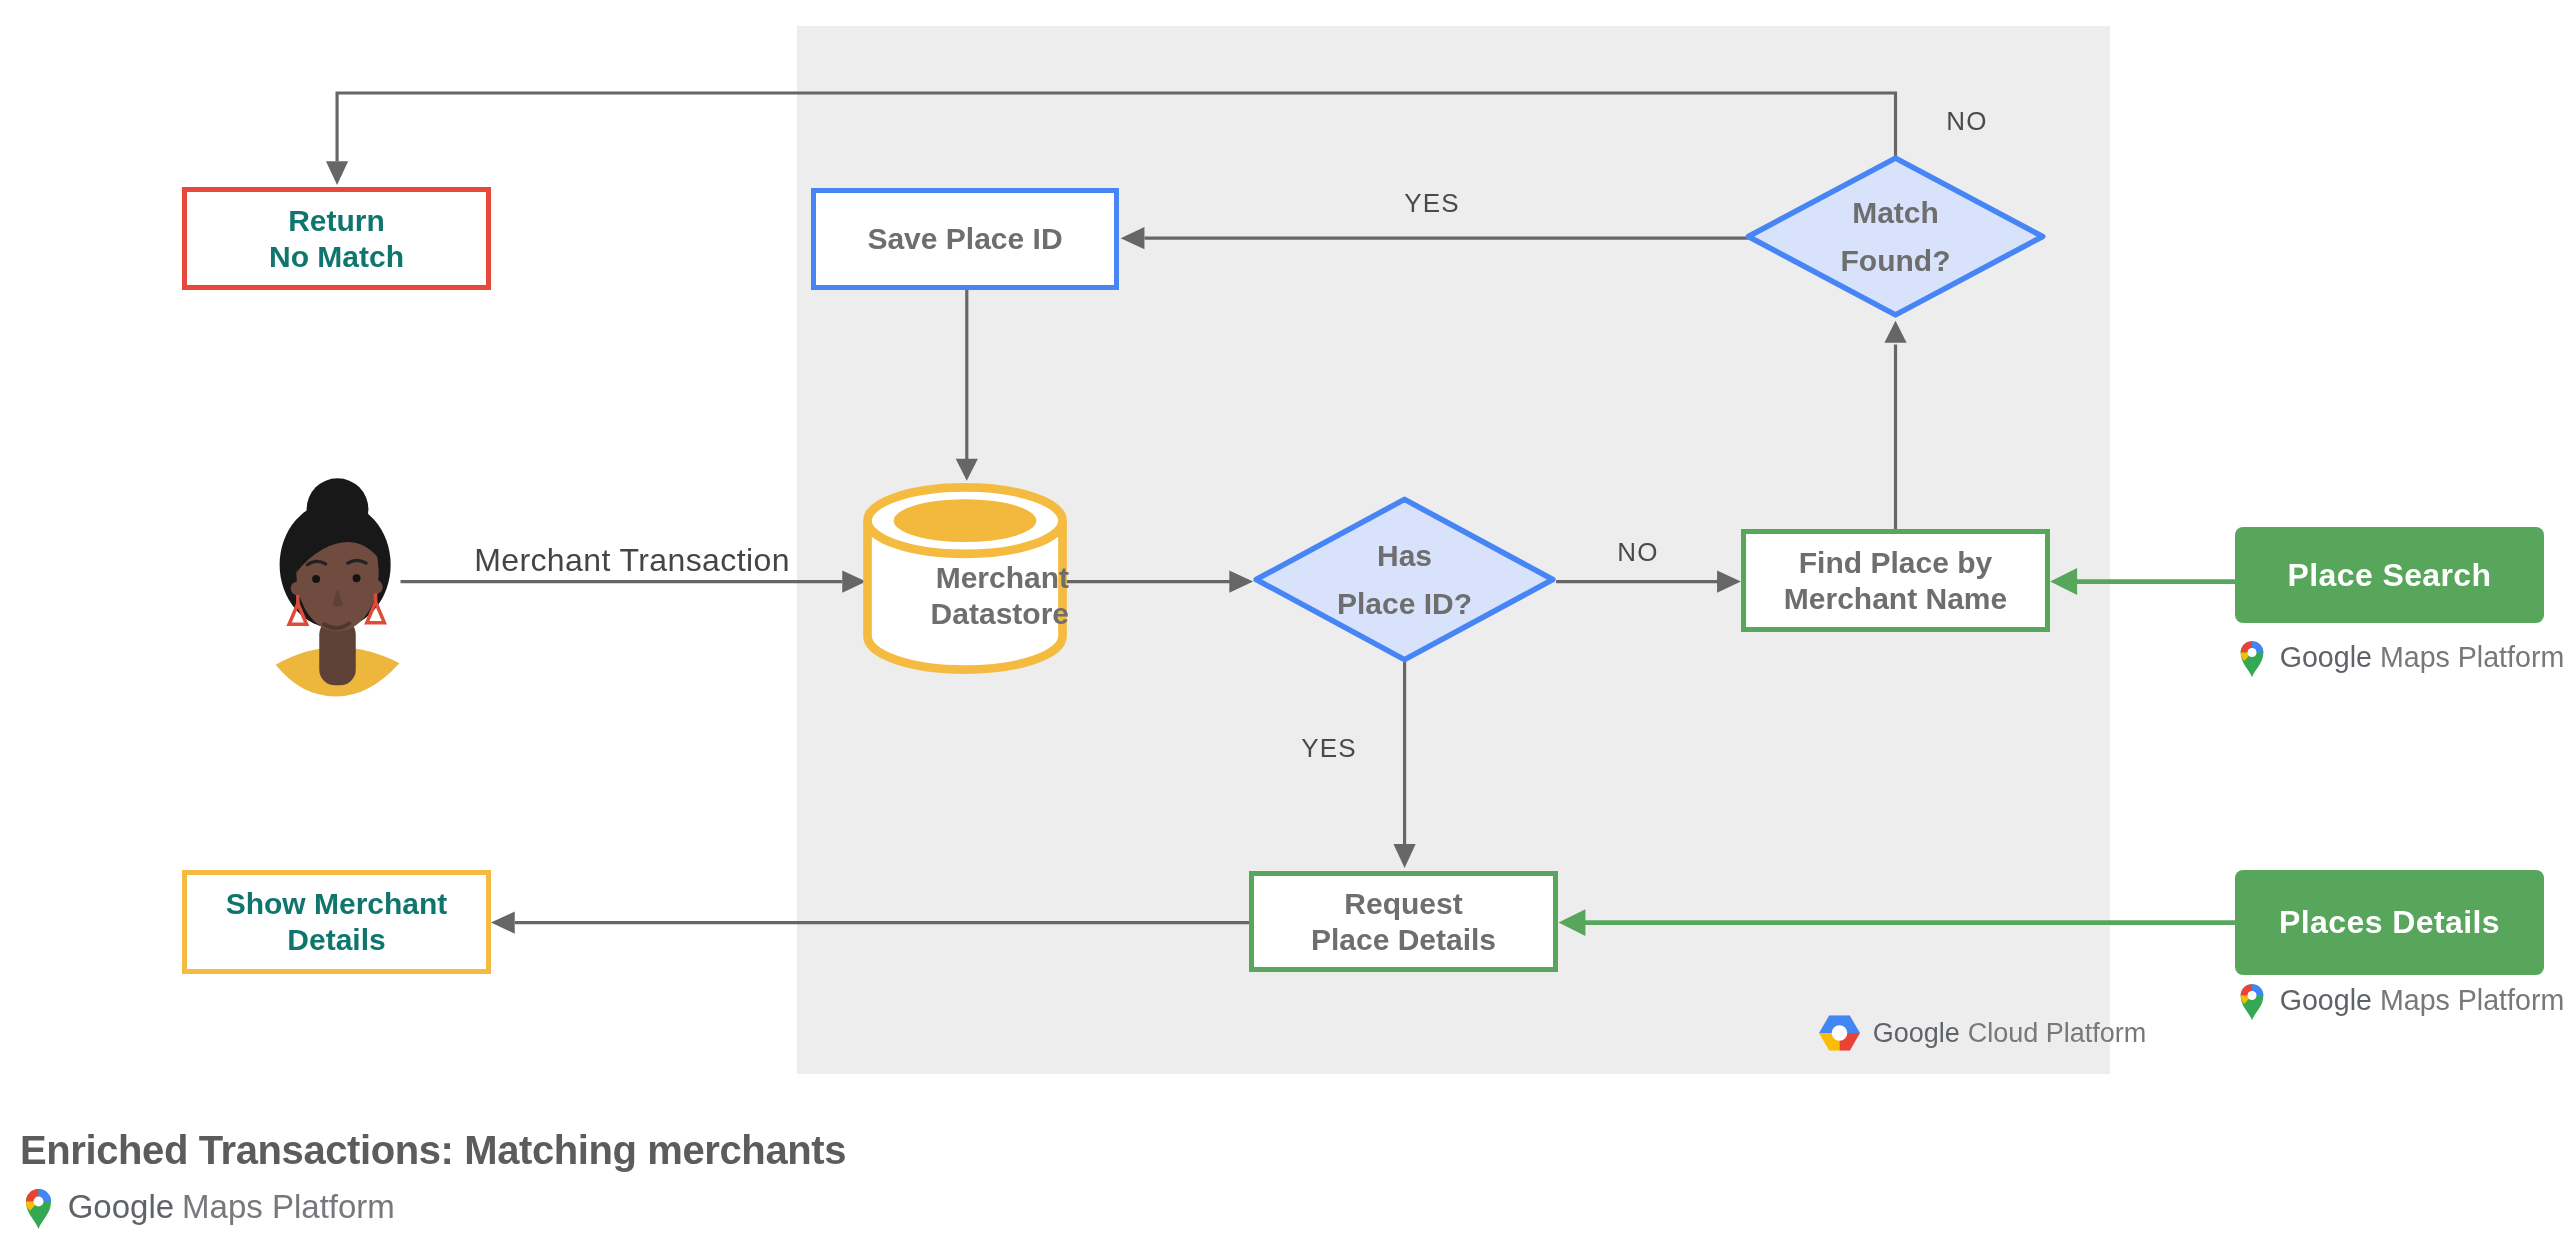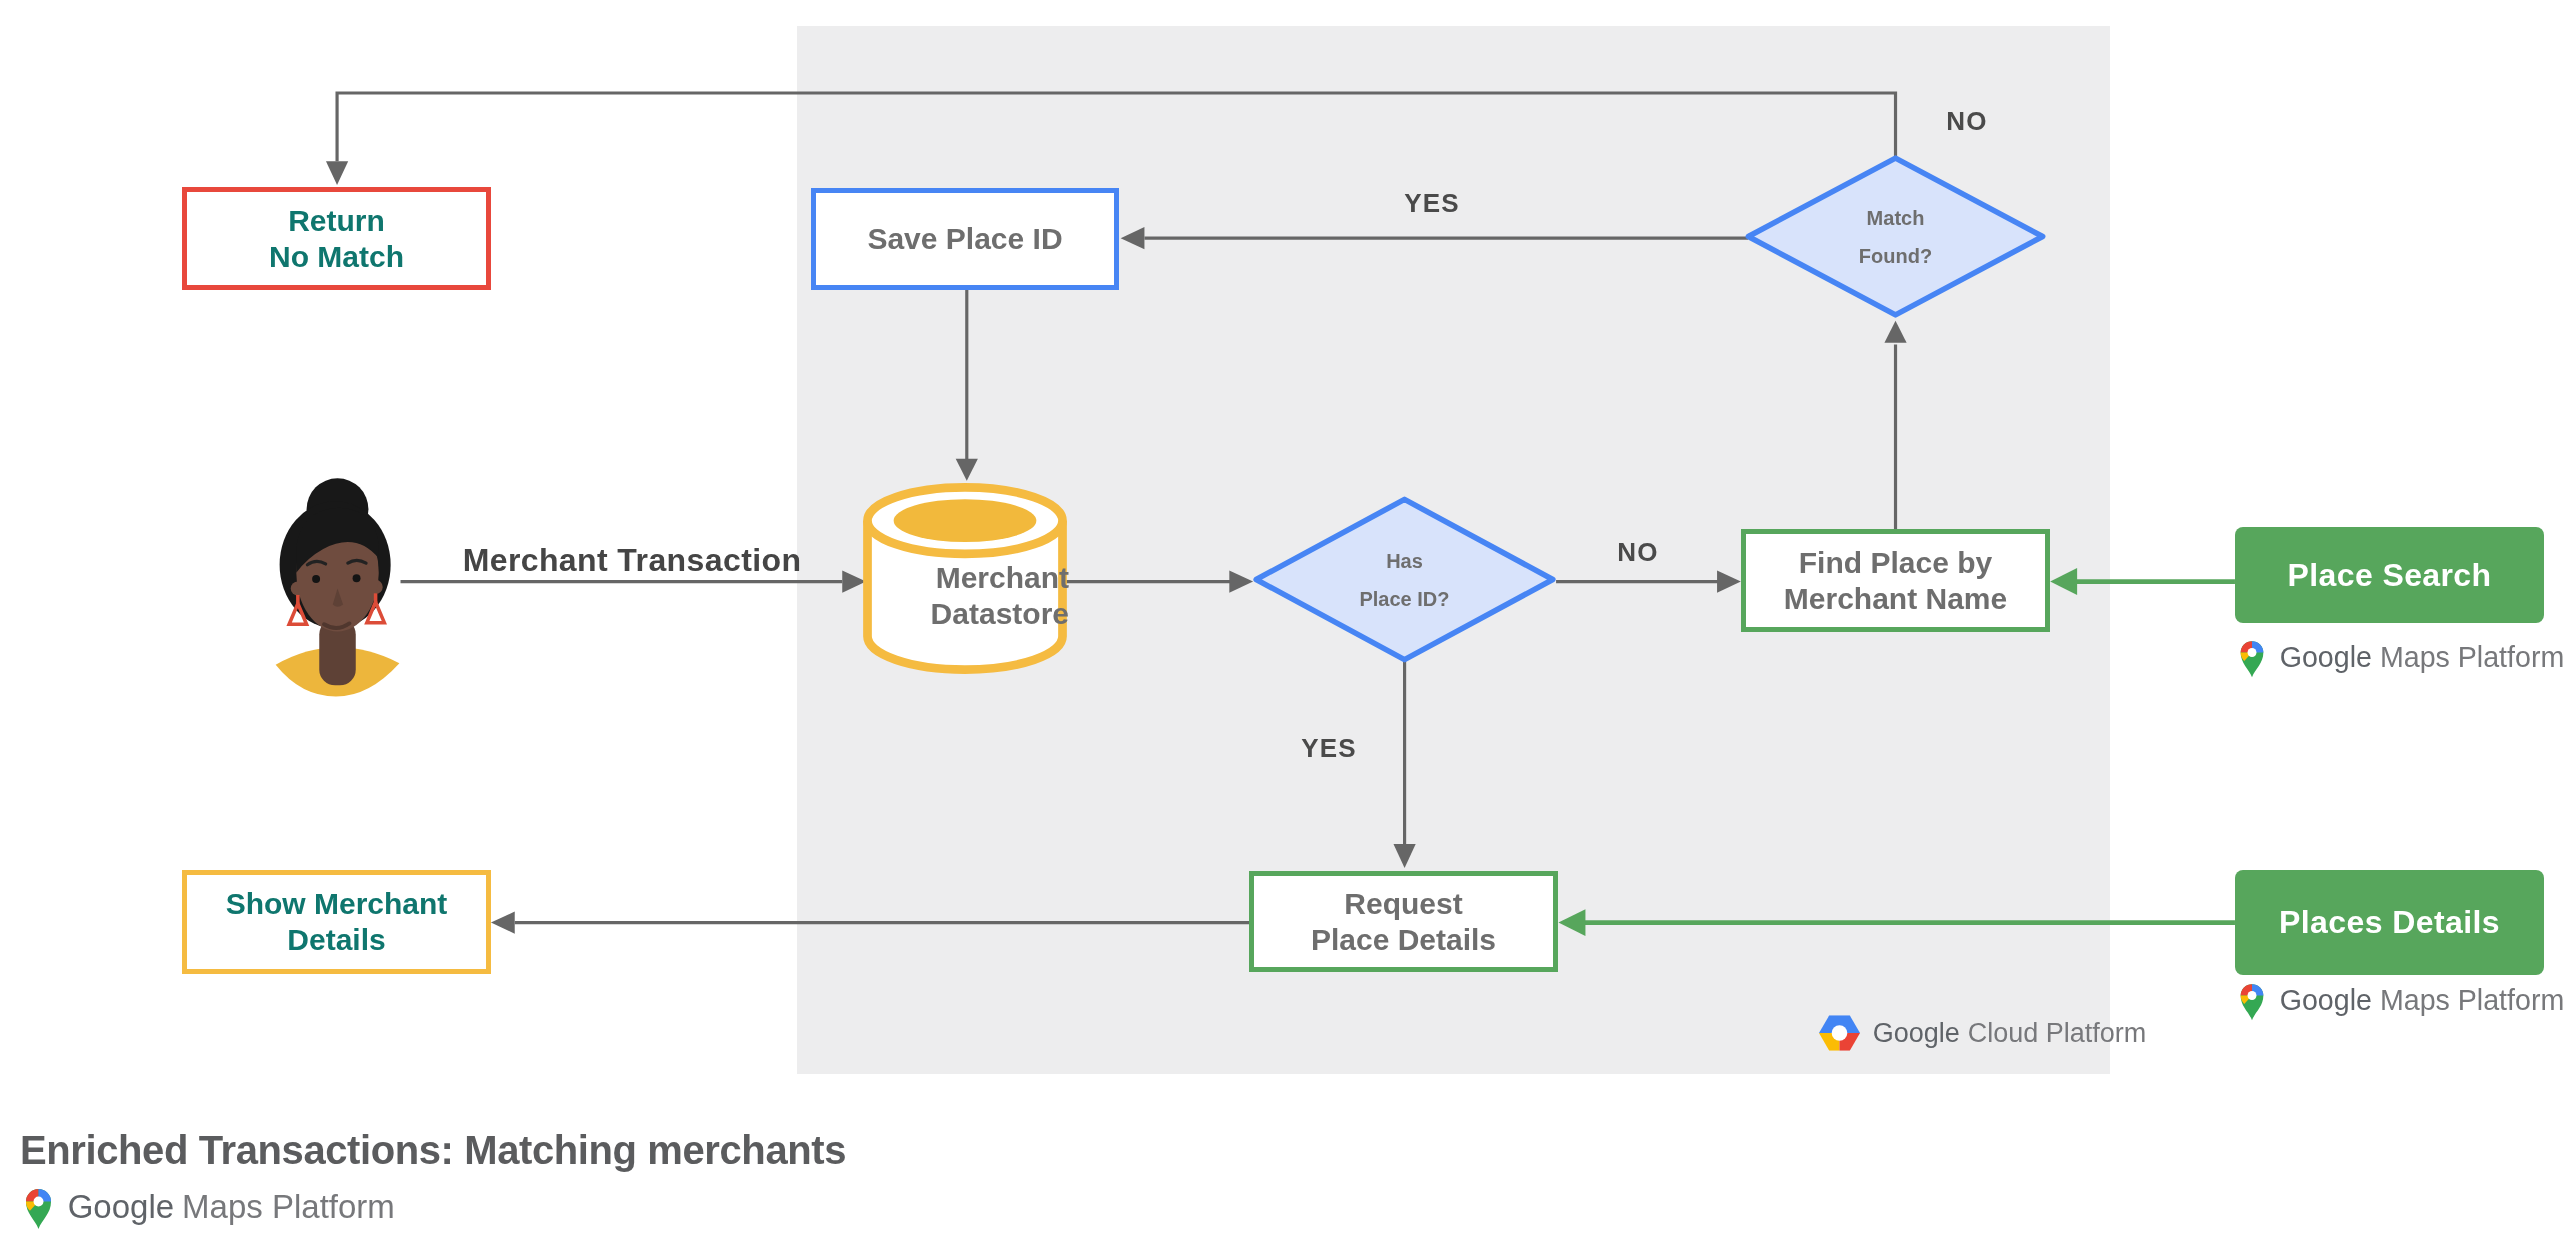--- a/index.html
+++ b/index.html
@@ -14,27 +14,27 @@
   .dark{color:#0f766e}
   .mid{color:#6E6E6E}
   .red-b{border-color:#E8483C}
   .blue-b{border-color:#4785F4}
   .green-b{border-color:#57A65C}
   .yellow-b{border-color:#F5BB41}
   .api{background:#57A65C;color:#FFFFFF;border-radius:8px;font-size:32px;letter-spacing:0.4px}
 
   .decision{background:transparent}
   .decision svg{position:absolute;left:0;top:0}
-  .decision .lbl{position:relative;font-size:20px;line-height:38px;color:#6E6E6E;font-weight:700;white-space:pre-line;text-align:center}
+  .decision .lbl{position:relative;font-size:30px;line-height:48px;color:#6E6E6E;font-weight:700;white-space:pre-line;text-align:center}
 
   .cyl{background:transparent}
   .cyl svg{position:absolute;left:0;top:0}
   .cyl .lbl{position:absolute;left:0;top:79px;width:100%;font-size:30px;line-height:36px;color:#6E6E6E;font-weight:700;white-space:pre-line;text-align:right}
 
-  .edge-label{position:absolute;transform:translate(-50%,-50%);font-weight:700;font-size:26px;
+  .edge-label{position:absolute;transform:translate(-50%,-50%);font-weight:400;font-size:26px;
               color:#4A4A4A;letter-spacing:1.2px;white-space:nowrap}
   .mt{font-size:32px;letter-spacing:0.4px;color:#454545}
 
   .logo{position:absolute;display:flex;align-items:center;white-space:nowrap}
   .logo .txt{margin-left:12.7px}
   .brand{color:#5F6368}
   .product{color:#77787B;margin-left:8px}
   .maps-logo .txt{font-size:28.6px}
   .maps-logo-big .txt{font-size:33px}
   .gcp-logo .txt{font-size:27px}

